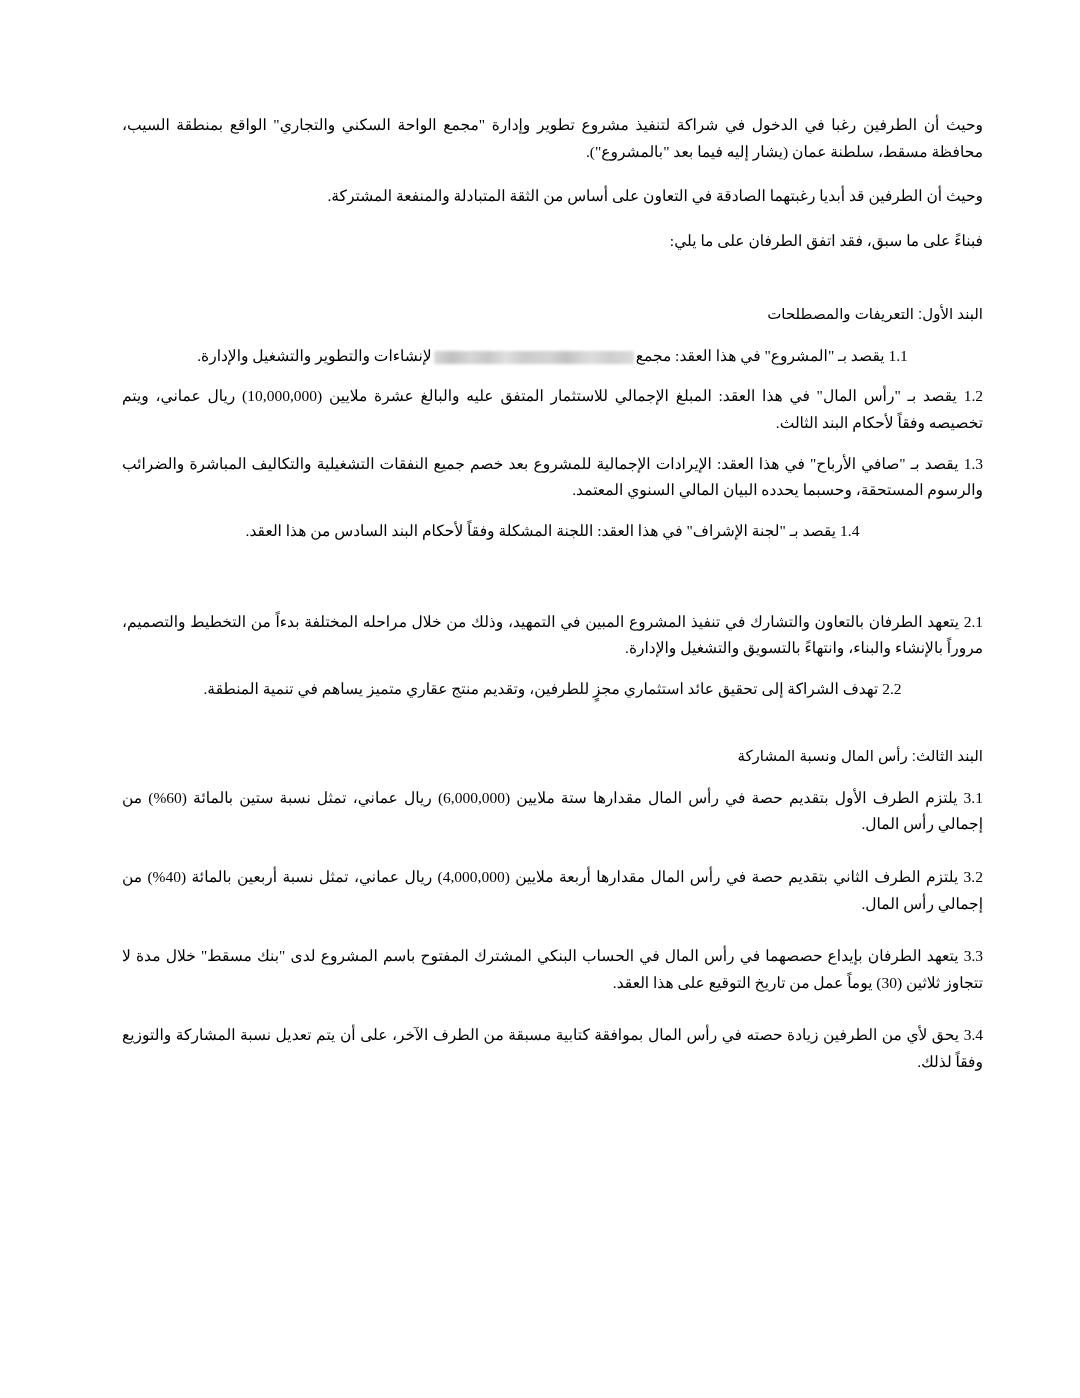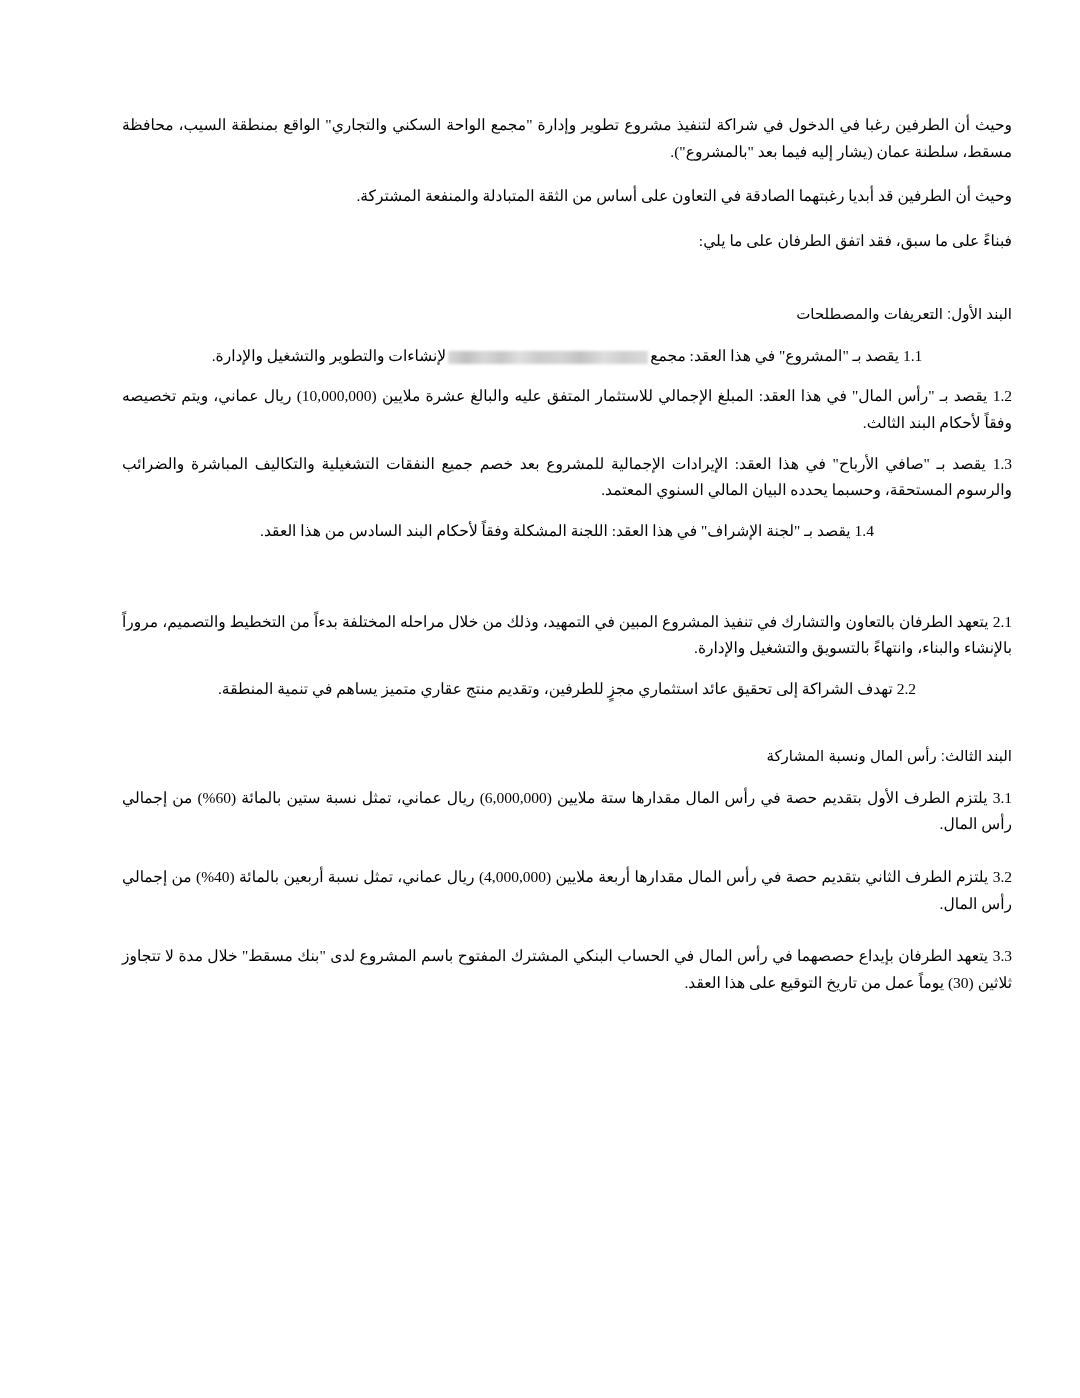--- a/index.html
+++ b/index.html
@@ -6,21 +6,21 @@
     margin: 0;
     padding: 0;
     background: #ffffff;
   }
   .page {
     width: 1080px;
     height: 1398px;
     background: #ffffff;
     position: relative;
     box-sizing: border-box;
-    padding: 112px 68px 0 122px;
+    padding: 112px 97px 0 122px;
     font-family: "Liberation Serif", "DejaVu Serif", serif;
     color: #000000;
     direction: rtl;
   }
   .para {
     font-size: 15.5px;
     line-height: 1.72;
     text-align: justify;
     text-justify: inter-word;
     margin: 0 0 6px 0;
@@ -137,14 +137,18 @@
 
   <div class="spacer-sm"></div>
 
   <p class="clause">
     <span>3.3</span>
     <span>يتعهد الطرفان بإيداع حصصهما في رأس المال في الحساب البنكي المشترك المفتوح باسم المشروع لدى "بنك مسقط" خلال مدة لا تتجاوز ثلاثين (30) يوماً عمل من تاريخ التوقيع على هذا العقد.</span>
   </p>
 
   <div class="spacer-sm"></div>
 
+  <p class="clause">
+    <span>3.4</span>
+    <span>يحق لأي من الطرفين زيادة حصته في رأس المال بموافقة كتابية مسبقة من الطرف الآخر، على أن يتم تعديل نسبة المشاركة والتوزيع وفقاً لذلك.</span>
+  </p>
 
 </div>
 
 </body></html>

